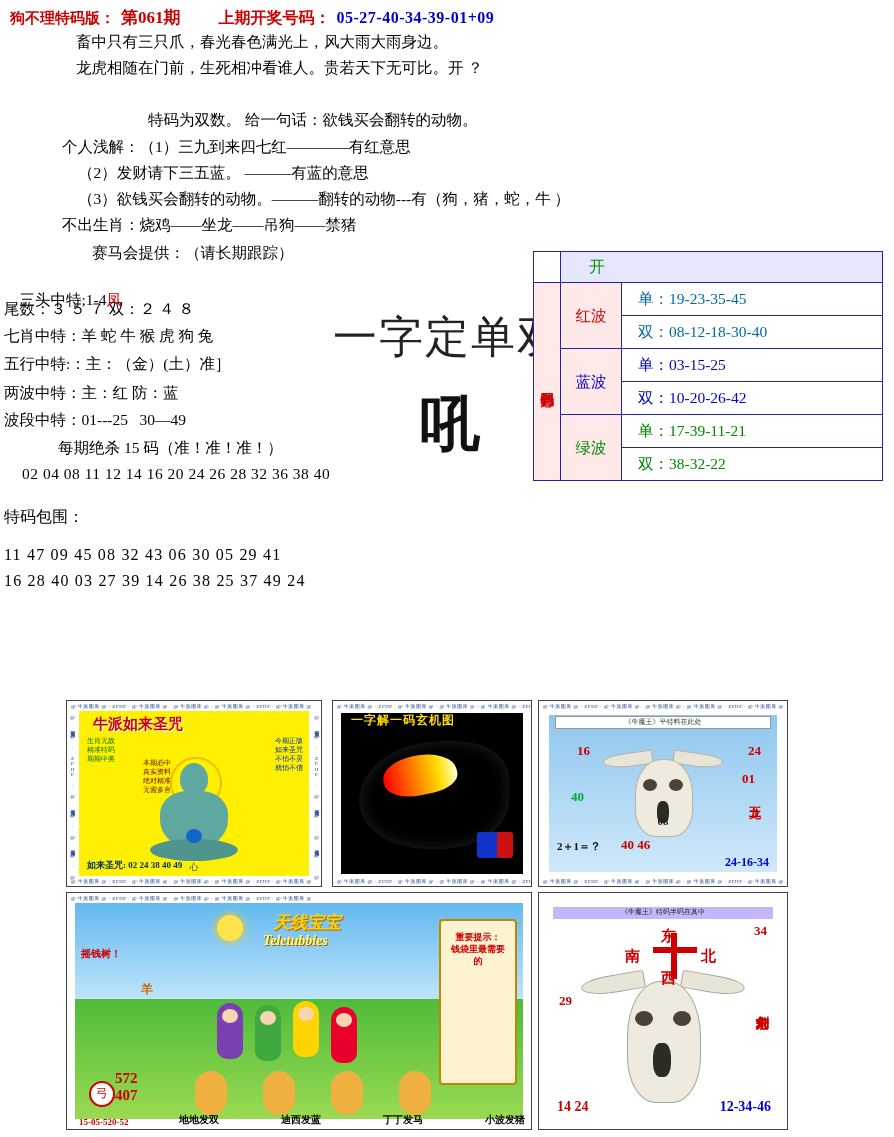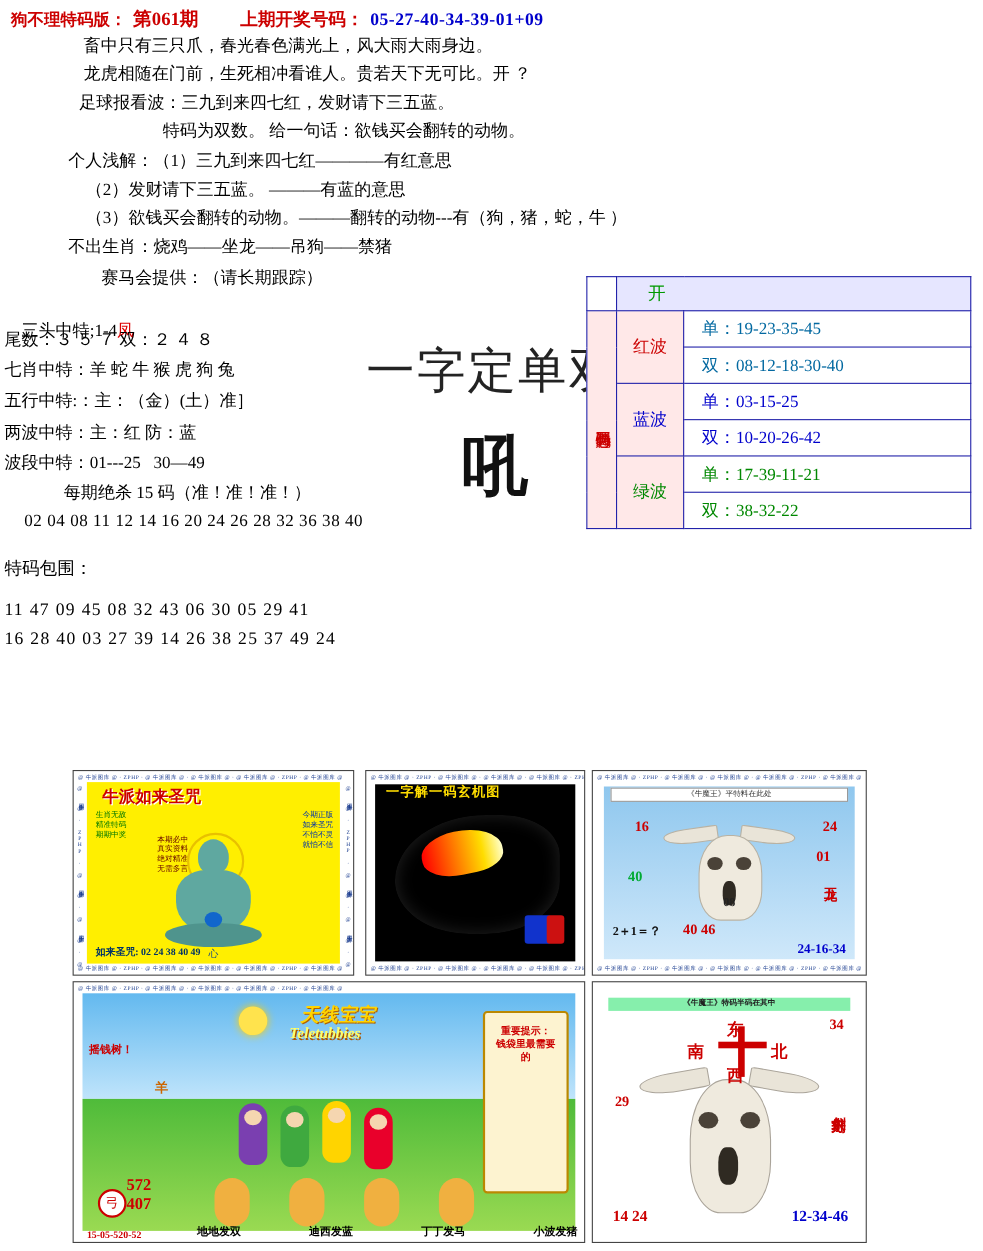--- a/index.html
+++ b/index.html
@@ -265,21 +265,21 @@
   .d-left-txt { position: absolute; top: 54px; left: 14px; font-size: 10px; color: #cc0000; font-weight: bold;}
   .tt { position: absolute; width: 26px; height: 56px; border-radius: 13px 13px 10px 10px; }
   .tt-face { position: absolute; top: 6px; left: 5px; width: 16px; height: 14px; background: #f5d6b0; border-radius: 50%;}
   .d-bottom-labels { position: absolute; bottom: 2px; left: 112px; right: 6px; display: flex; justify-content: space-between; font-size: 10px; color: #000; font-weight: bold;}
   .d-code { position: absolute; bottom: 2px; left: 12px; font-size: 9px; color: #cc0000; font-weight: bold;}
   .d-badge { position: absolute; bottom: 22px; left: 22px; width: 22px; height: 22px; border-radius: 50%; background: #fff; border: 2px solid #cc0000; color: #cc0000; font-size: 12px; text-align: center; line-height: 20px;}
   .d-digits { position: absolute; bottom: 26px; left: 48px; font-size: 15px; color: #cc0000; font-weight: bold; line-height: 1.1;}
 
   
   .e-inner { position: absolute; top: 14px; left: 10px; right: 10px; bottom: 12px; background: #ffffff; }
-  .e-head { position: absolute; top: 0px; left: 4px; right: 4px; height: 12px; background: #86efac; font-size: 7px; color: #222; text-align: center; font-weight: bold;}
+  .e-head { position: absolute; top: 0px; left: 4px; right: 4px; height: 12px; background: #c4b5fd; font-size: 7px; color: #222; text-align: center;}
   .skull-e { position: absolute; left: 50%; top: 58px; transform: translateX(-50%); width: 140px; height: 150px;}
   .se-horn-l { position: absolute; left: -12px; top: 10px; width: 62px; height: 16px; background: #e9e4d8; border: 1px solid #aaa49a; border-radius: 45% 10% 10% 60%; transform: rotate(-10deg);}
   .se-horn-r { position: absolute; right: -12px; top: 10px; width: 62px; height: 16px; background: #e9e4d8; border: 1px solid #aaa49a; border-radius: 10% 45% 60% 10%; transform: rotate(10deg);}
   .se-face { position: absolute; left: 34px; top: 16px; width: 72px; height: 120px; background: #efeade; border: 1px solid #aaa49a; border-radius: 45% 45% 38% 38%;}
   .se-eye-l { position: absolute; left: 42px; top: 46px; width: 18px; height: 15px; background: #4a4238; border-radius: 50%;}
   .se-eye-r { position: absolute; right: 42px; top: 46px; width: 18px; height: 15px; background: #4a4238; border-radius: 50%;}
   .se-nose { position: absolute; left: 60px; top: 78px; width: 18px; height: 34px; background: #2f2a22; border-radius: 40%;}
   .cross-v { position: absolute; left: 122px; top: 26px; width: 6px; height: 46px; background: #cc0000;}
   .cross-h { position: absolute; left: 104px; top: 40px; width: 44px; height: 6px; background: #cc0000;}
   .enum { position: absolute; font-weight: bold; font-size: 13px; }
@@ -291,21 +291,20 @@
 
   <div class="header-row">
     <span class="hdr-title">狗不理特码版：</span>
     <span class="hdr-issue">第061期</span>
     <span class="hdr-prev-label">上期开奖号码：</span>
     <span class="hdr-prev-nums">05-27-40-34-39-01+09</span>
   </div>
 
   <div class="verse v1">畜中只有三只爪，春光春色满光上，风大雨大雨身边。</div>
   <div class="verse v2">龙虎相随在门前，生死相冲看谁人。贵若天下无可比。开 ？</div>
-  <div class="verse v3">足球报看波：三九到来四七红，发财请下三五蓝。</div>
   <div class="verse v4">特码为双数。 给一句话：欲钱买会翻转的动物。</div>
   <div class="verse v5">个人浅解：（1）三九到来四七红————有红意思</div>
   <div class="verse v6">（2）发财请下三五蓝。 ———有蓝的意思</div>
   <div class="verse v7">（3）欲钱买会翻转的动物。———翻转的动物---有（狗，猪，蛇，牛 ）</div>
   <div class="verse v8">不出生肖：烧鸡——坐龙——吊狗——禁猪</div>
   <div class="verse v9">赛马会提供：（请长期跟踪）</div>
 
   <div class="line-3head">
     <span>三头中特;1-4</span><span class="red-char">凤</span>
   </div>

